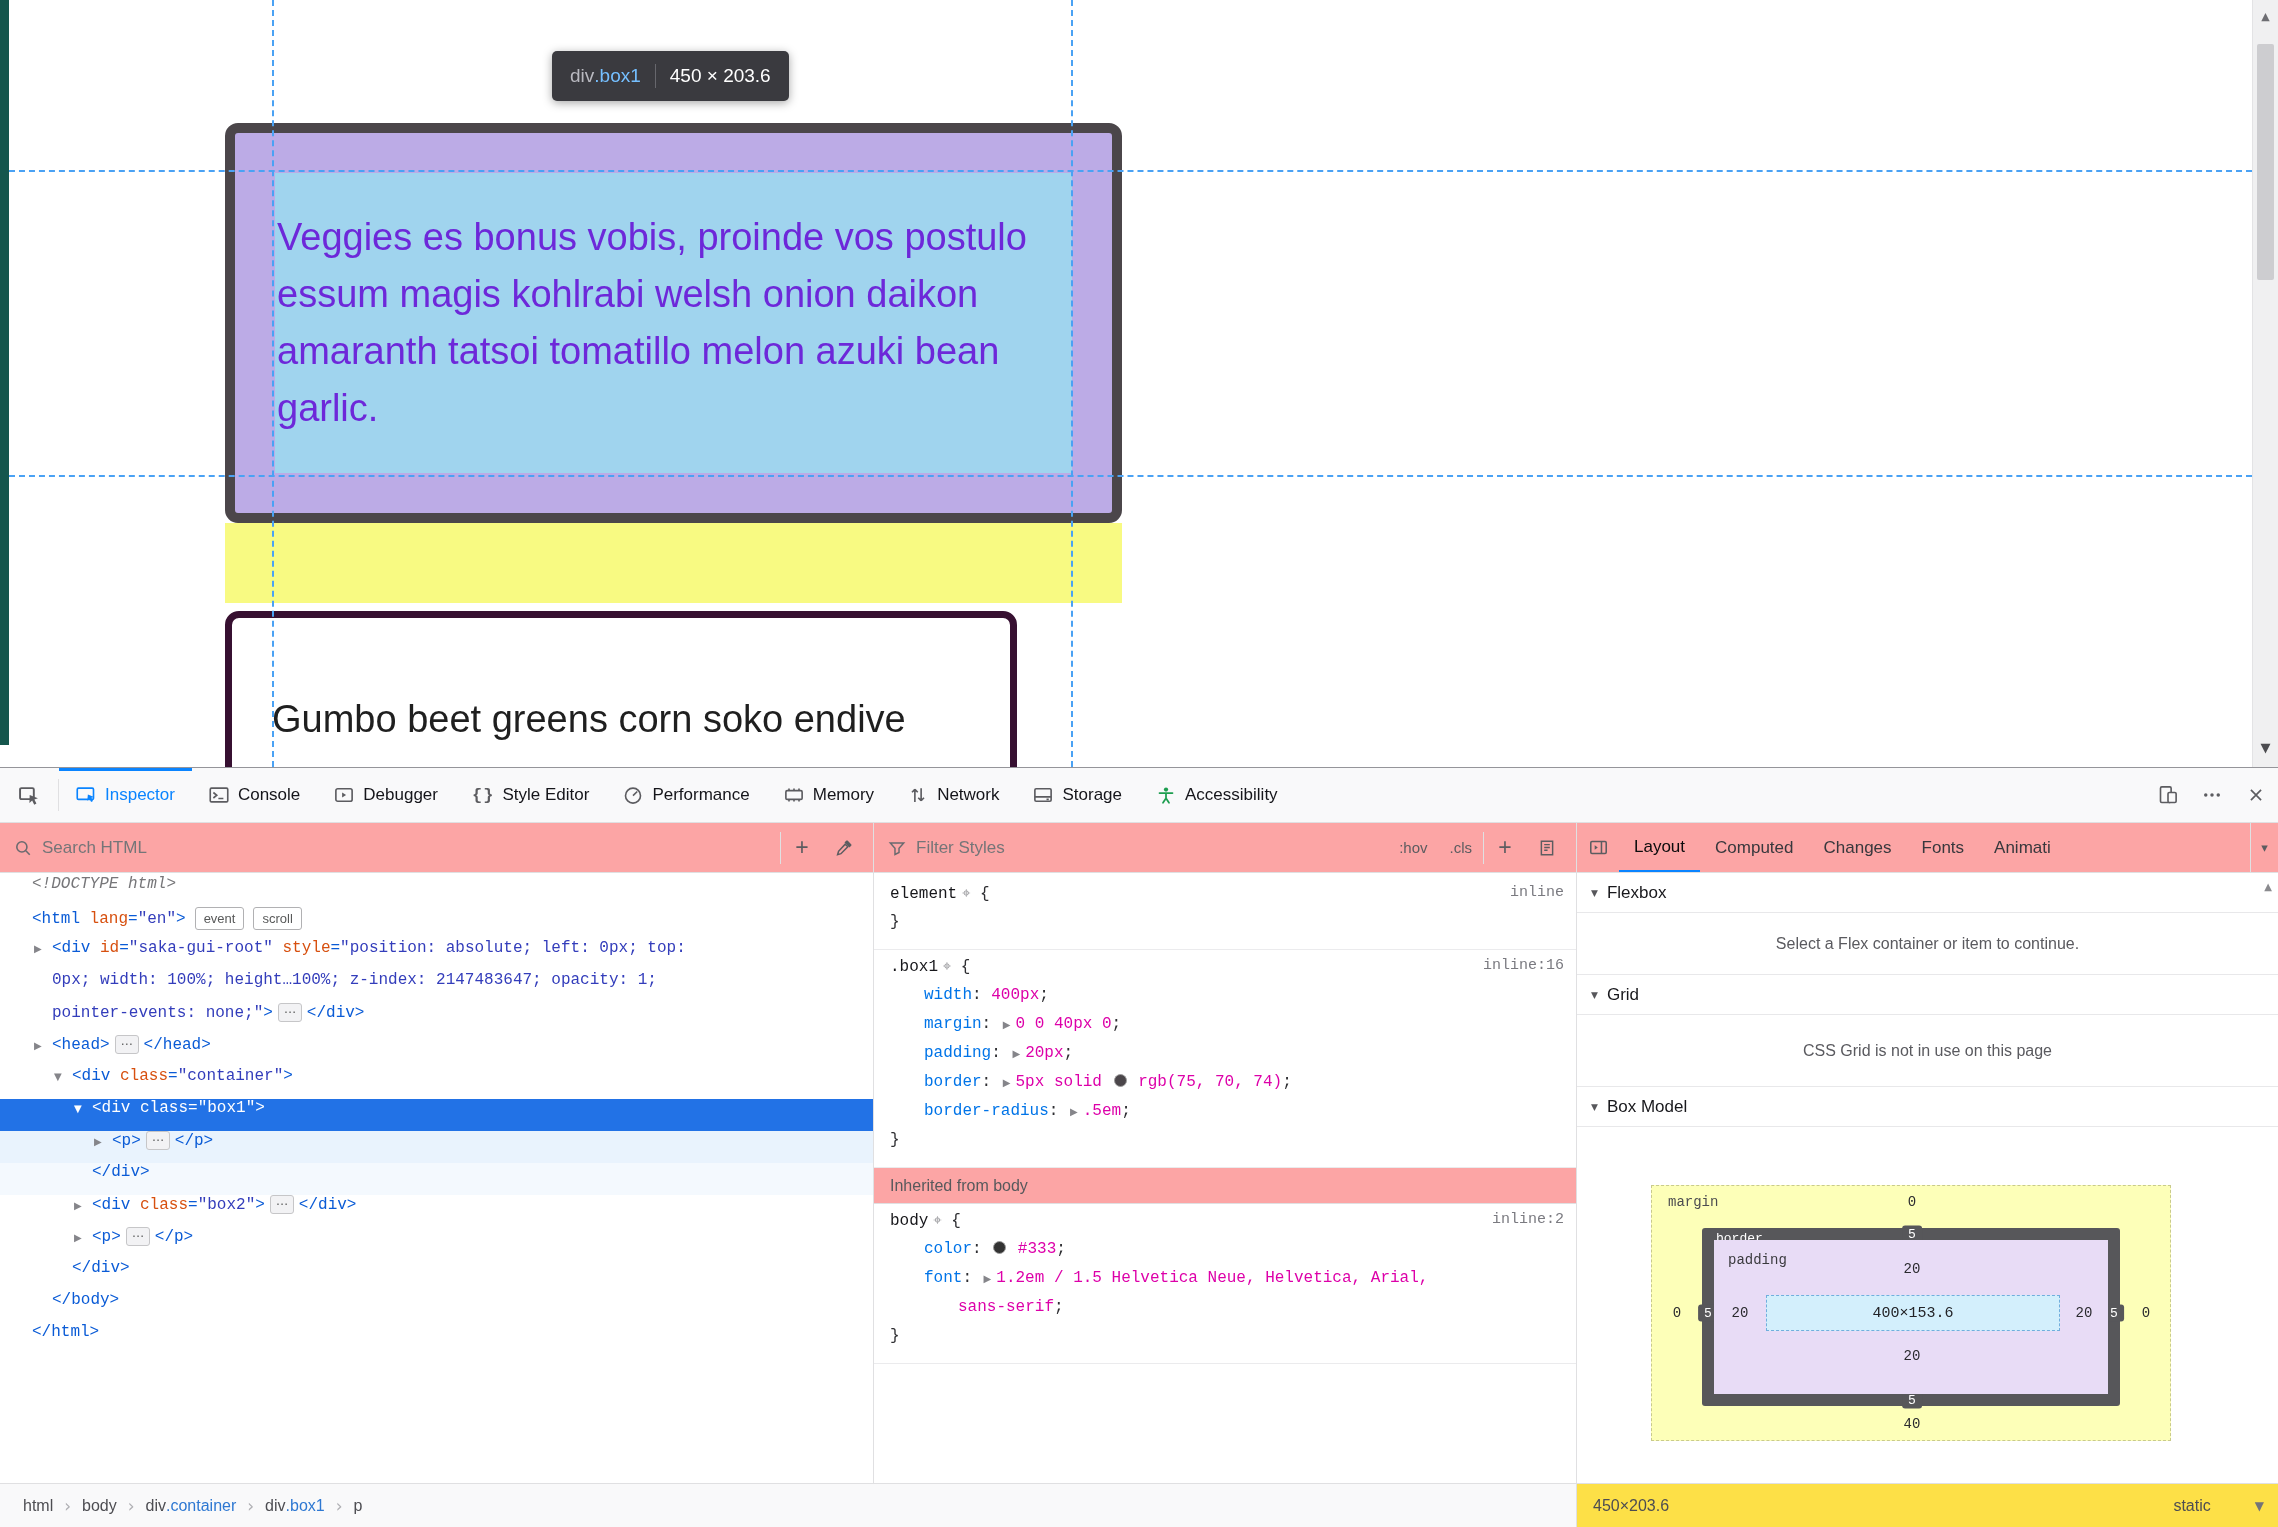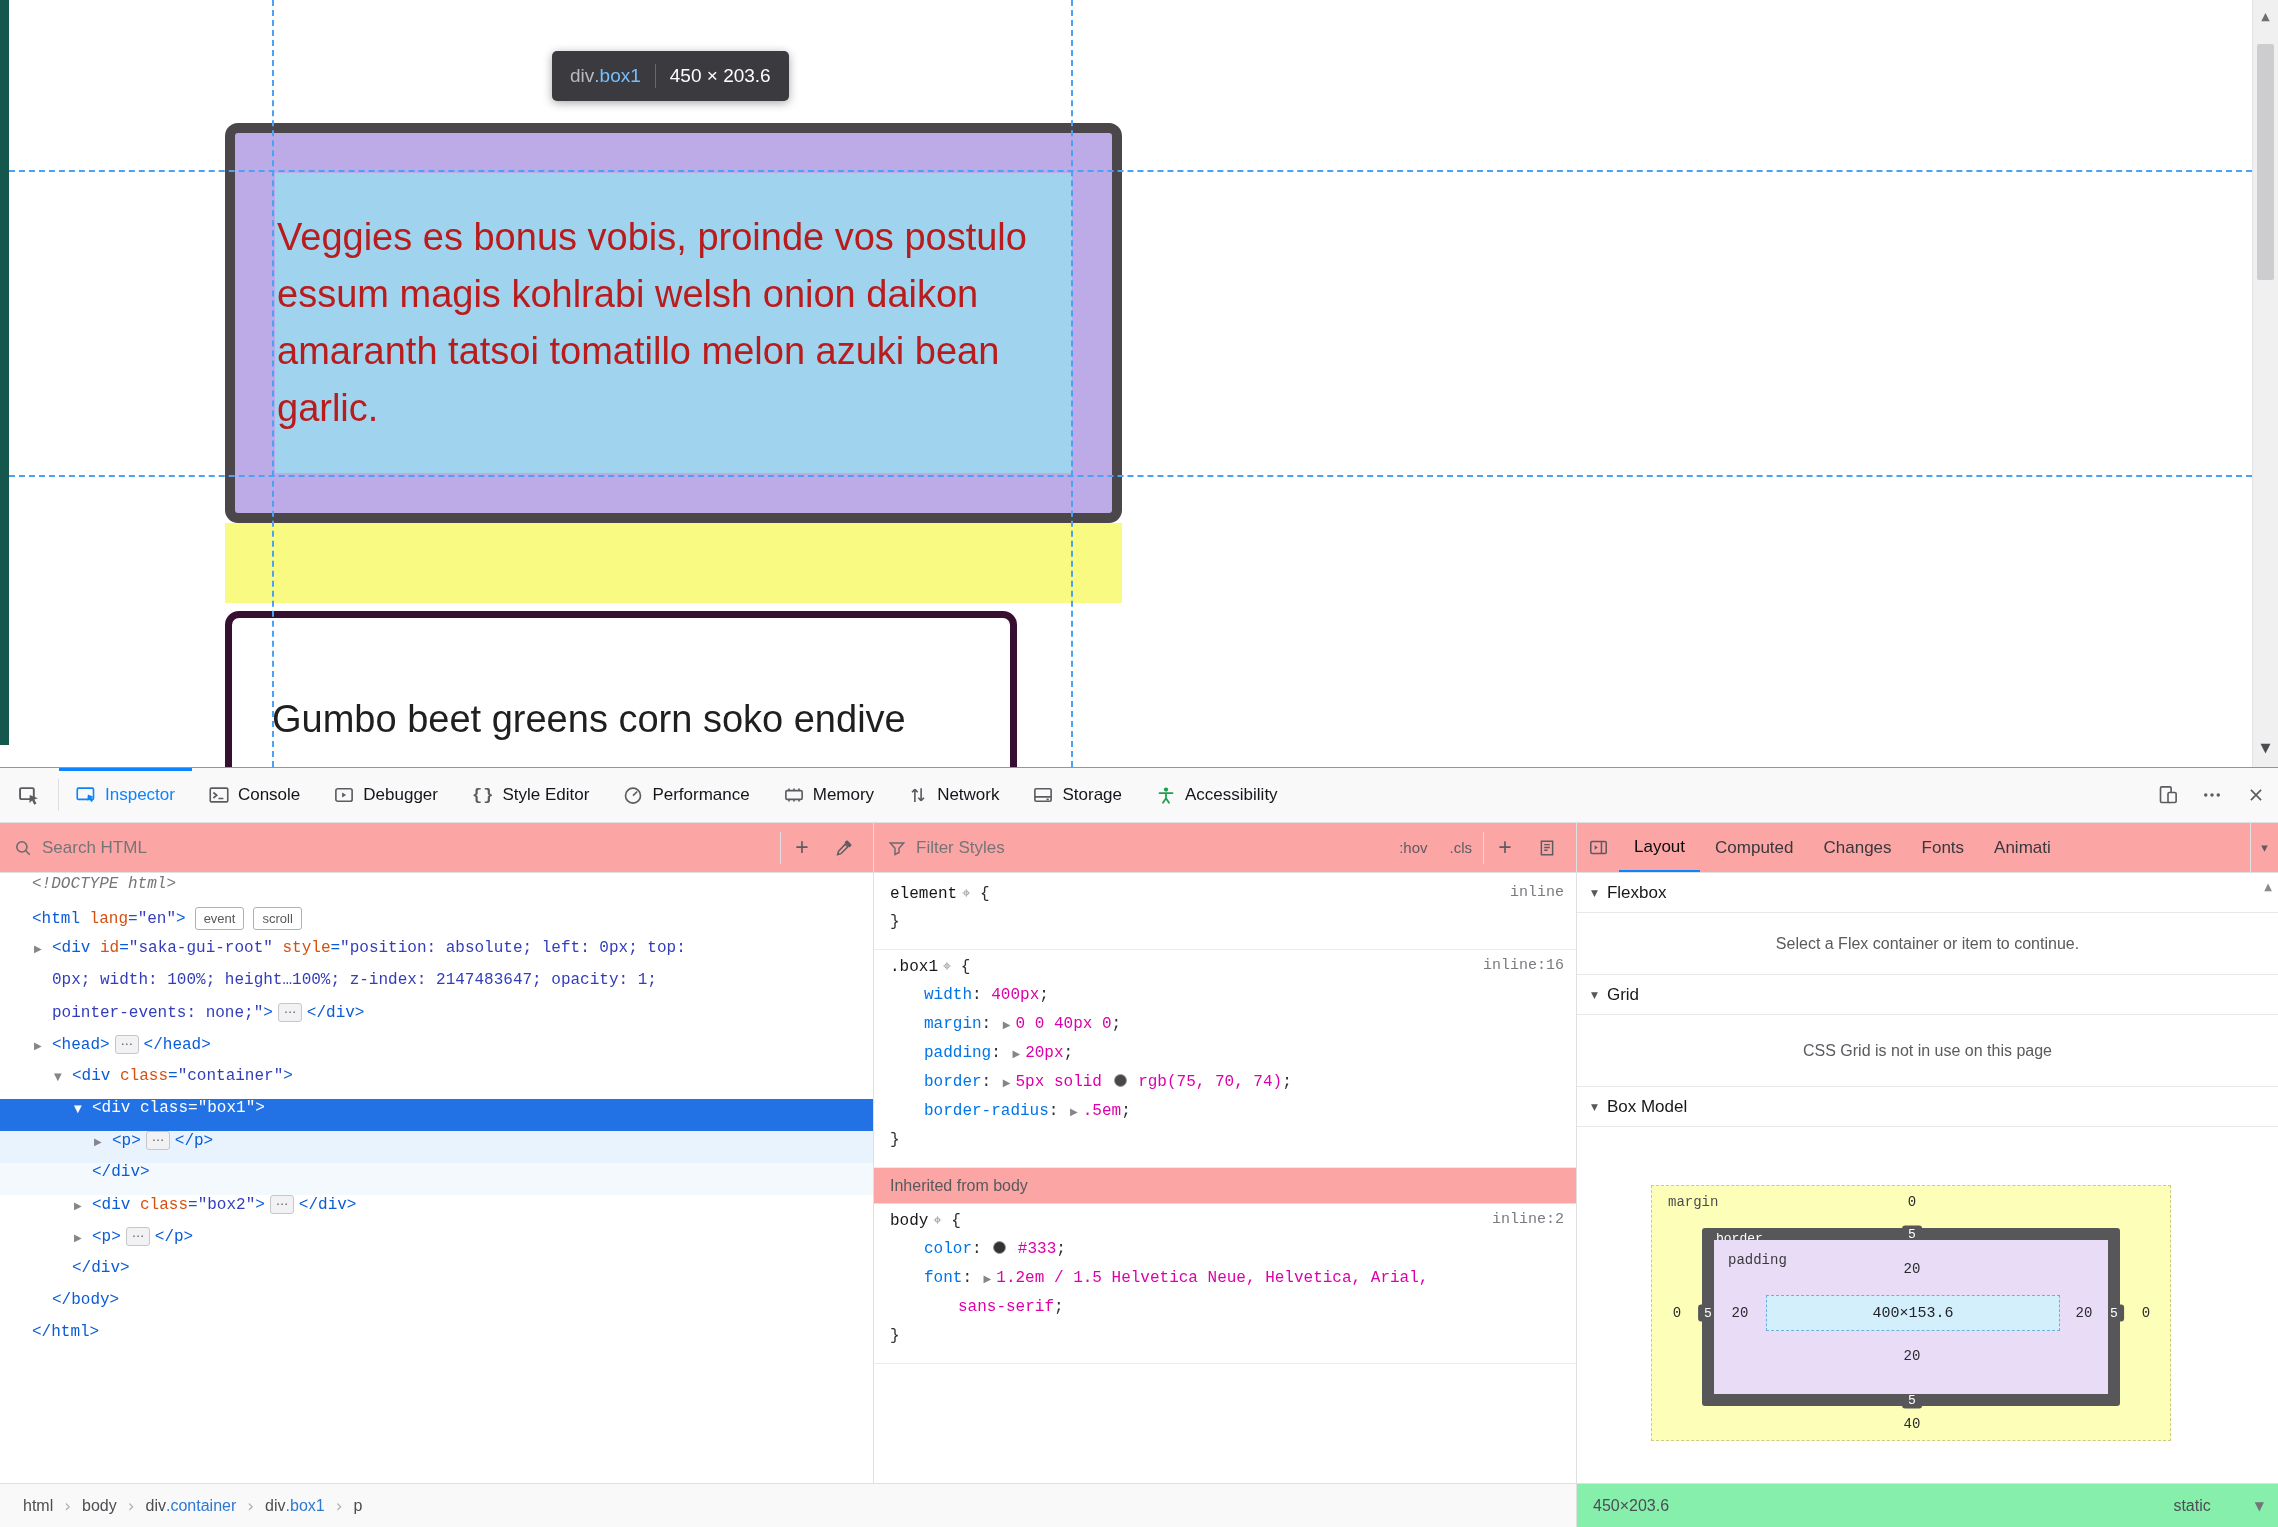--- a/index.html
+++ b/index.html
@@ -9,21 +9,21 @@
   
   #page{position:absolute;left:0;top:0;width:2278px;height:767px;background:#fff;overflow:hidden;}
   .teal-bar{position:absolute;left:0;top:0;width:9px;height:745px;background:#15564d;}
   .yellow-strip{position:absolute;left:225px;top:523px;width:897px;height:80px;background:#f8fa82;z-index:2;}
   .box2{position:absolute;left:225px;top:611px;width:792px;height:260px;border:7px solid #371031;
     border-radius:14px;background:#fff;z-index:2;}
   .box2-text{position:absolute;left:40px;top:80px;font-size:38px;color:#1f1f1f;white-space:nowrap;}
   .box1{position:absolute;left:225px;top:123px;width:897px;height:400px;border:10px solid #4b464a;
     border-radius:13px;background:#bcabe6;z-index:3;}
   .box1-content{position:absolute;left:40px;top:40px;right:40px;bottom:40px;background:#a0d4ee;}
-  .box1-text{padding:36px 0 0 2px;color:#b91c1c;font-size:38px;}
+  .box1-text{padding:36px 0 0 2px;color:#6d28d9;font-size:38px;}
   .box1-text div{line-height:57px;white-space:nowrap;}
   .gv{position:absolute;top:0;bottom:0;width:0;border-left:2px dashed #4aa2f4;z-index:5;}
   .gh{position:absolute;left:9px;right:26px;height:0;border-top:2px dashed #4aa2f4;z-index:5;}
   .gv1{left:272px;} .gv2{left:1071px;} .gh1{top:170px;} .gh2{top:475px;}
   .nh-tooltip{position:absolute;left:552px;top:51px;height:50px;z-index:6;background:#3a3a3f;border-radius:5px;
     display:flex;align-items:center;padding:0 18px;gap:14px;font-size:19px;box-shadow:0 2px 10px rgba(0,0,0,.35);}
   .tt-pair{display:flex;align-items:center;}
   .tt-tag{color:#b9b9c0;} .tt-cls{color:#75bfff;} .tt-dims{color:#fff;}
   .tt-sep{width:1px;height:24px;background:#67676d;}
   .pg-sb{position:absolute;right:0;top:0;width:26px;height:767px;background:#f0f0f1;border-left:1px solid #e3e3e5;z-index:7;}
@@ -117,21 +117,21 @@
   .bm-content{position:absolute;left:114px;top:109px;width:294px;height:36px;background:#d3effc;
     border:1px dashed #71aedd;display:flex;align-items:center;justify-content:center;
     font-size:15px;color:#222226;}
   .bm-label{position:absolute;font-size:14px;color:#4c4c50;}
   .bm-label.margin{left:16px;top:8px;}
   .bm-label.border{left:58px;top:44px;background:#57575a;color:#fff;padding:1px 6px;border-radius:2px;font-size:13px;}
   .bm-label.padding{left:76px;top:66px;color:#3a3a3e;}
   .bm-val{position:absolute;transform:translate(-50%,-50%);font-size:14px;color:#2a2a2e;}
   .bm-chip{position:absolute;transform:translate(-50%,-50%);background:#57575a;color:#fff;border-radius:3px;
     padding:1px 6px;font-size:13px;}
-  .lay-footer{position:absolute;left:0;right:0;bottom:0;height:45px;border-top:1px solid #e0e0e2;background:#86efac;
+  .lay-footer{position:absolute;left:0;right:0;bottom:0;height:45px;border-top:1px solid #e0e0e2;background:#fde047;
     display:flex;align-items:center;padding:0 14px 0 16px;font-size:16px;color:#4d4d52;}
   .lf-dims{flex:none;}
   .lf-pos{margin-left:auto;margin-right:44px;}
   .lf-dd{color:#737378;font-family:"DejaVu Sans",sans-serif;font-size:12px;}
 
   
   .crumb-bar{position:absolute;left:0;top:715px;width:1576px;height:45px;background:#f9f9fa;
     border-top:1px solid #e0e0e2;display:flex;align-items:center;padding-left:14px;font-size:16px;}
   .crumb{display:flex;align-items:center;padding:0 9px;height:100%;}
   .c-tag{color:#4d4d52;} .c-cls{color:#2e78d2;}

